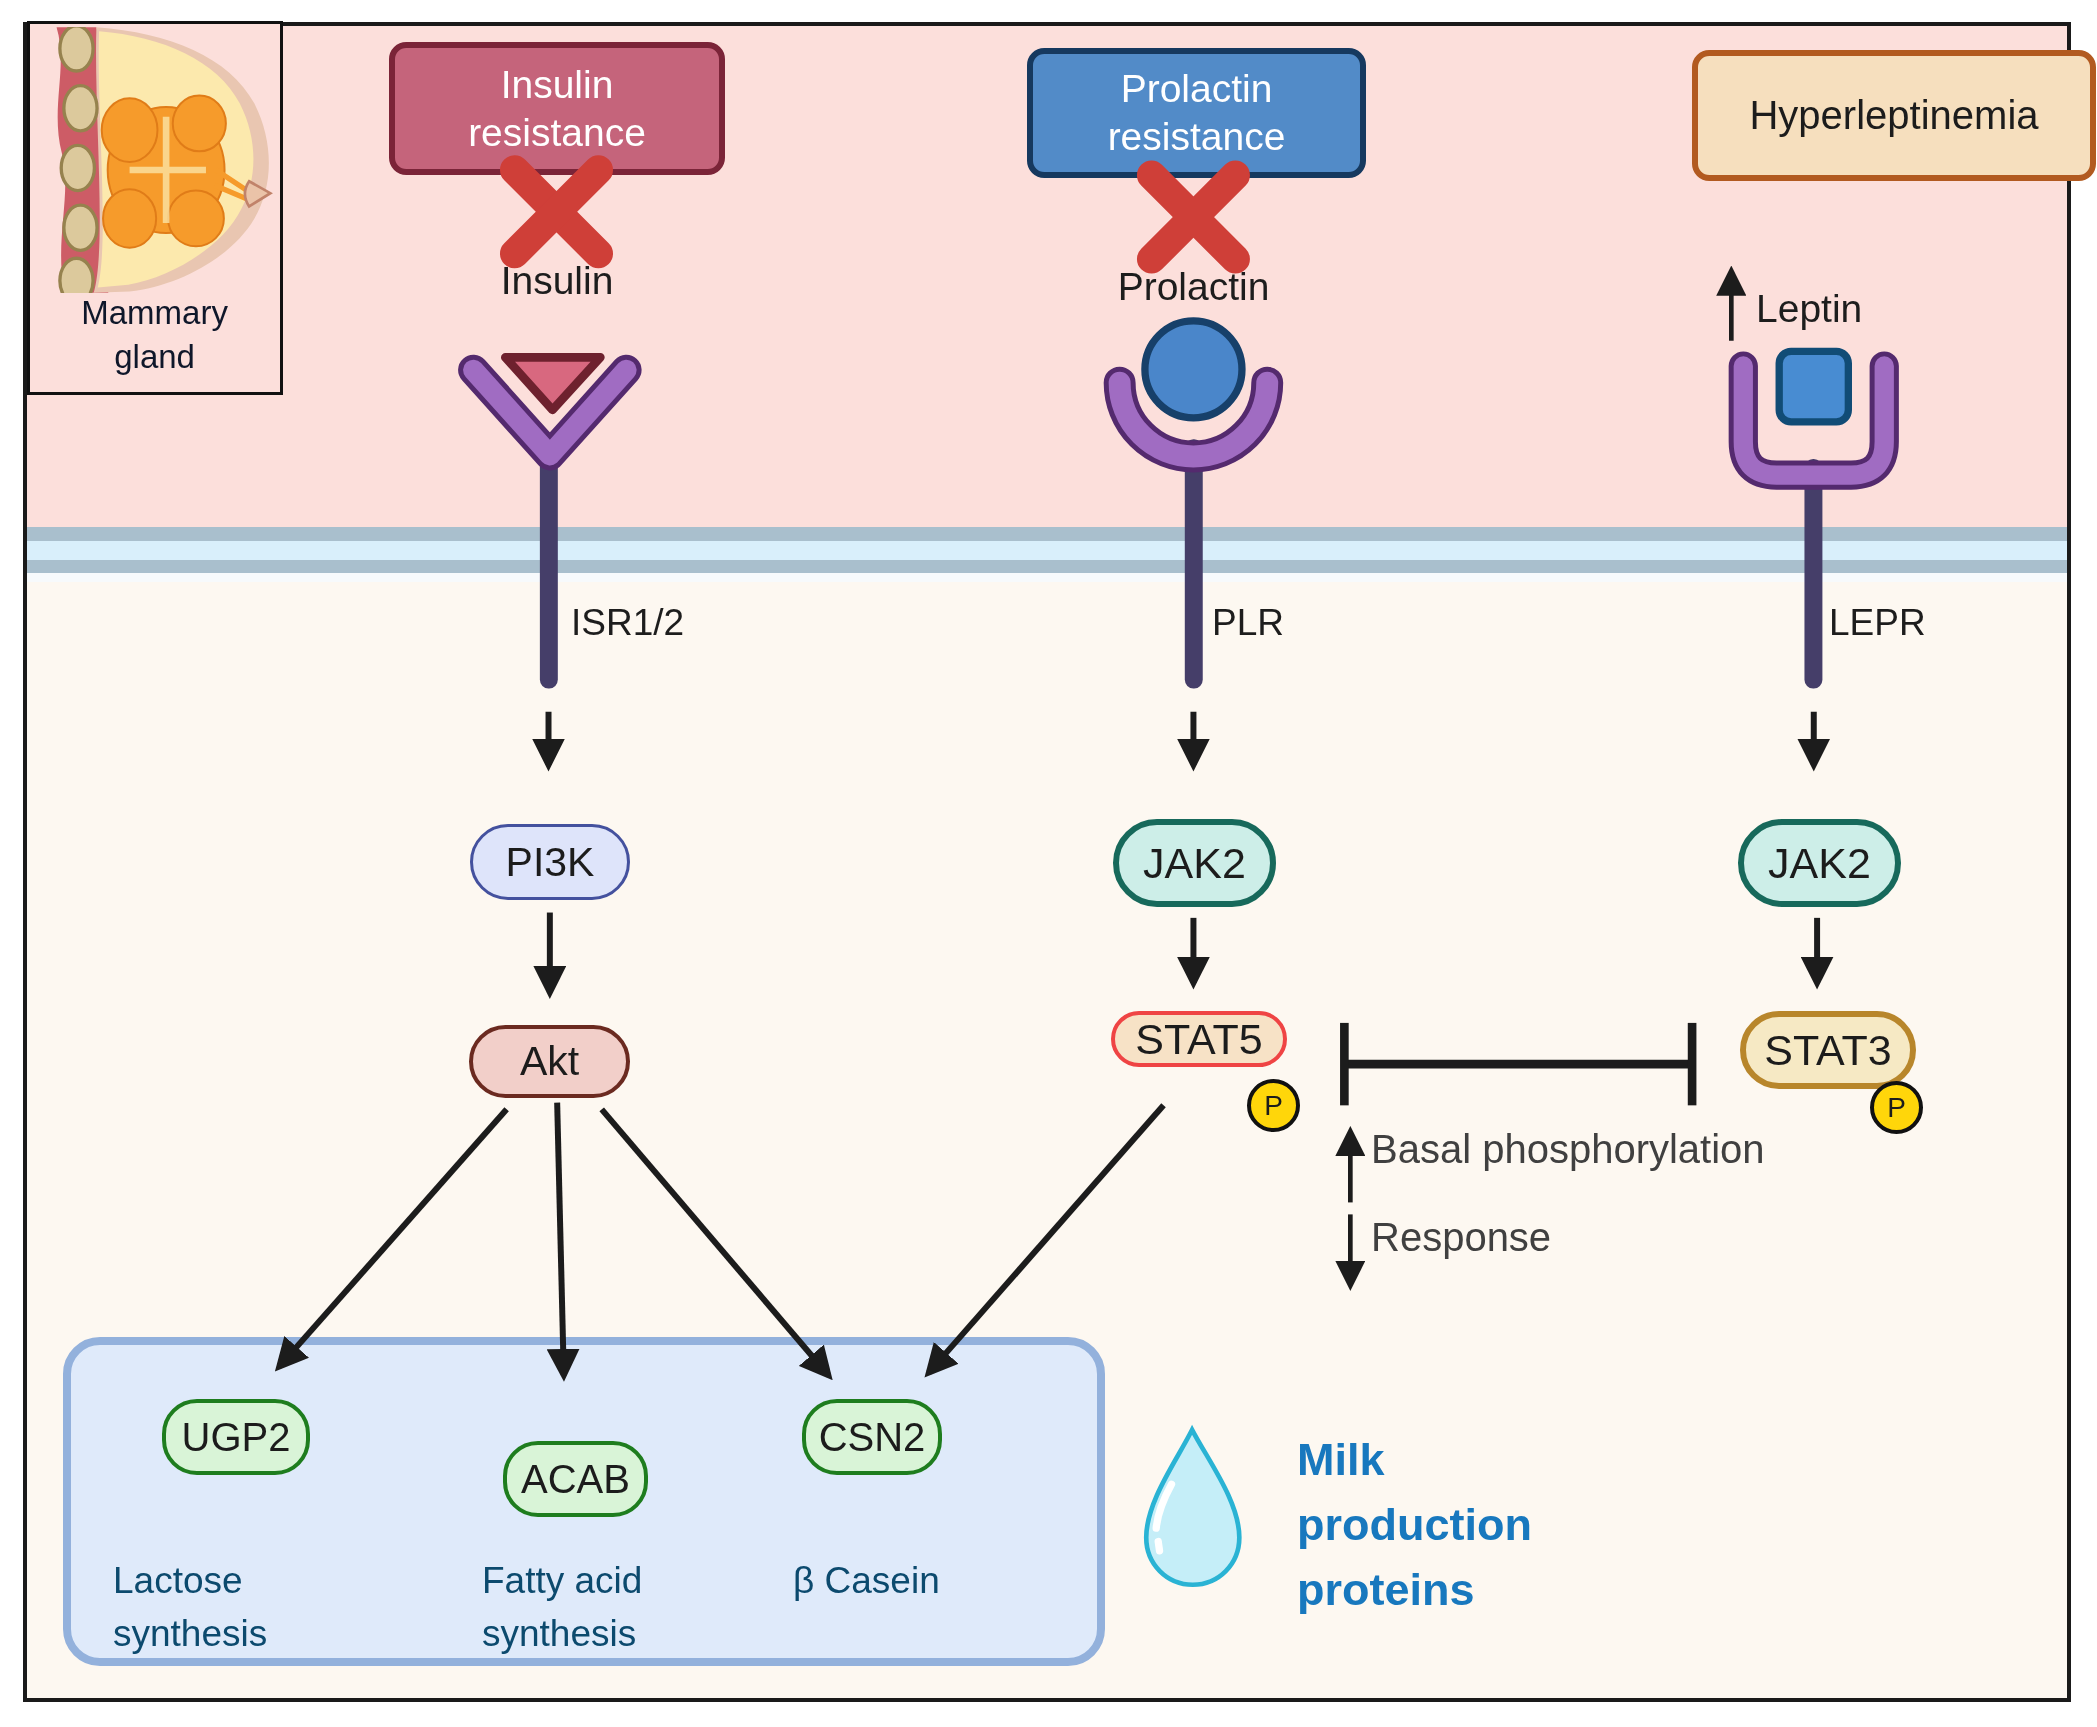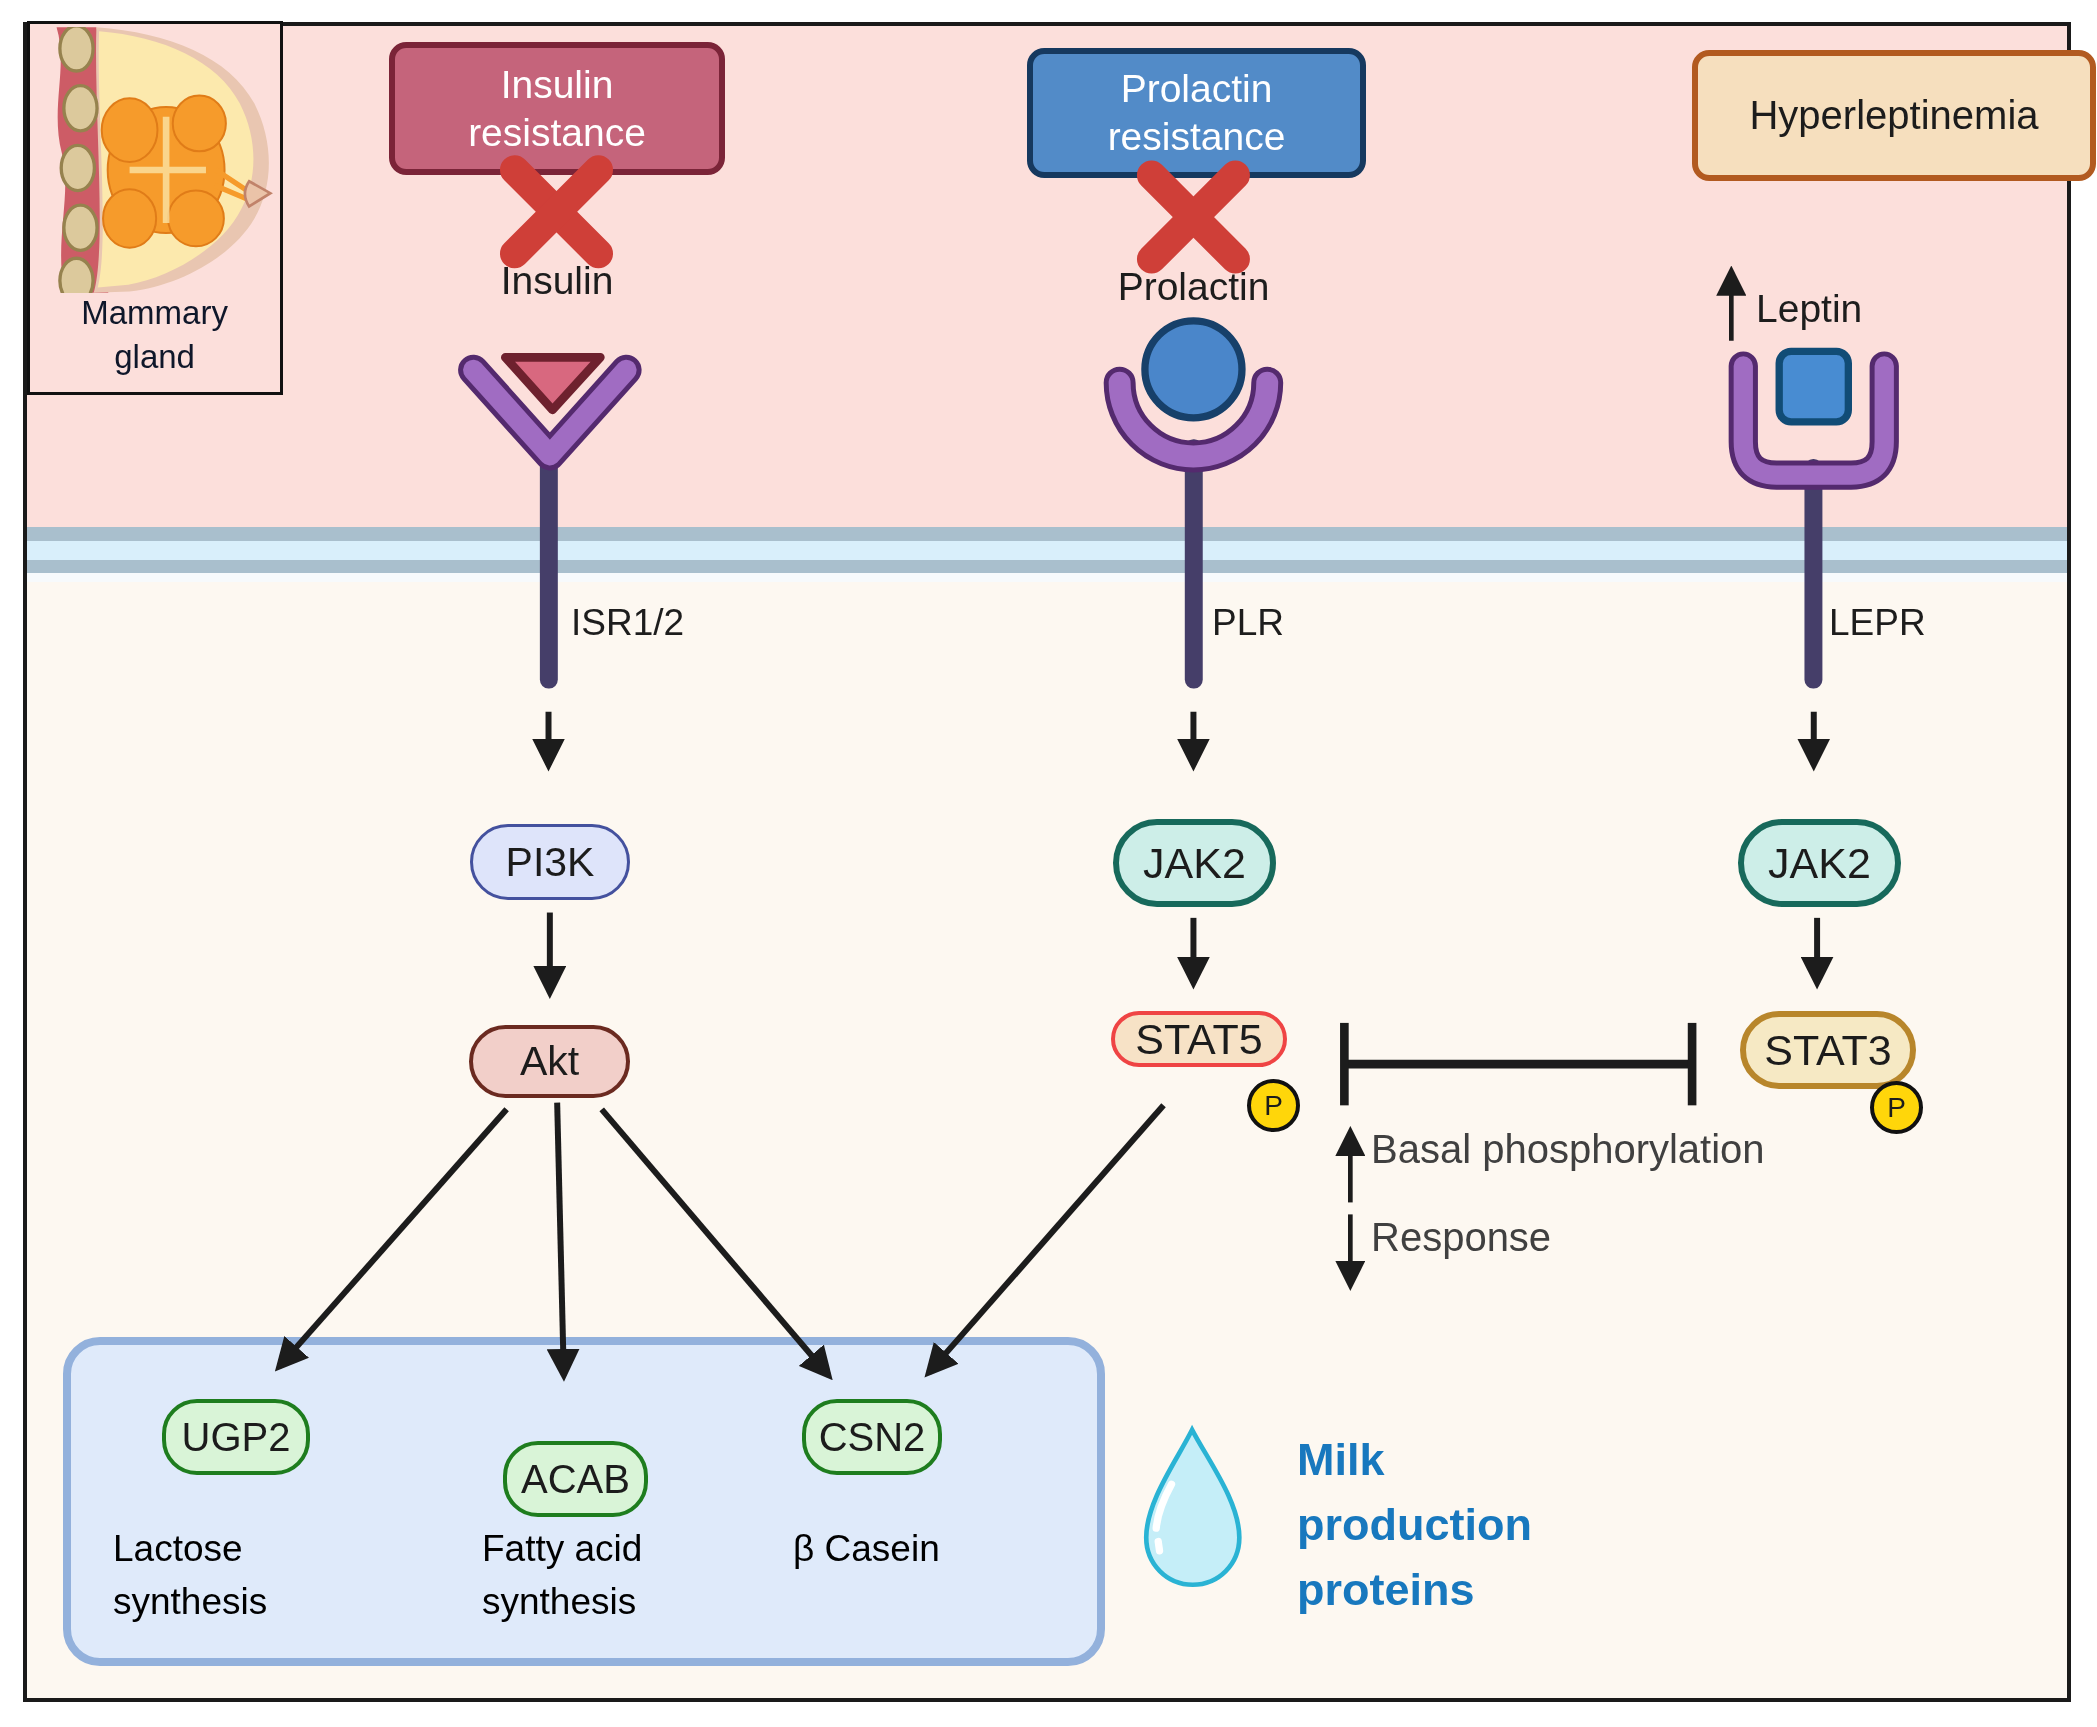--- a/index.html
+++ b/index.html
@@ -40,21 +40,21 @@
   .stat5{left:1111px;top:1011px;width:176px;height:56px;border-radius:39px;background:#f7e2c6;
     border:4px solid #ef4444;font-size:43px;}
   .stat3{left:1740px;top:1011px;width:176px;height:78px;border-radius:39px;background:#f6e9c4;
     border:6px solid #b8862b;font-size:43px;}
   .pbadge{position:absolute;width:53px;height:53px;border-radius:50%;background:#ffd60a;border:4px solid #111;
     box-sizing:border-box;display:flex;align-items:center;justify-content:center;font-size:28px;font-weight:500;}
   .gpill{position:absolute;height:76px;border-radius:35px;background:#d9f4d7;border:4.7px solid #1e7d1e;
     box-sizing:border-box;display:flex;align-items:center;justify-content:center;font-size:40px;font-weight:500;}
   .lbl{position:absolute;font-size:39px;color:#1d1d1d;}
   .lbl-c{text-align:center;}
-  .outlbl{position:absolute;font-size:37px;line-height:53px;color:#000000;}
+  .outlbl{position:absolute;font-size:37px;line-height:53px;color:#0c4a6e;margin-top:32px;}
   .milk{position:absolute;left:1297px;top:1427px;font-size:45px;line-height:65px;font-weight:600;color:#1878be;}
   .mammary-lbl{position:absolute;left:26.6px;top:291px;width:256px;text-align:center;font-size:33px;
     line-height:44px;color:#0f172a;}
   .anno{position:absolute;left:1371px;font-size:40px;color:#404040;line-height:51px;}
   svg{position:absolute;pointer-events:none;}
 </style>
 </head>
 <body>
 
 <div class="canvas">

